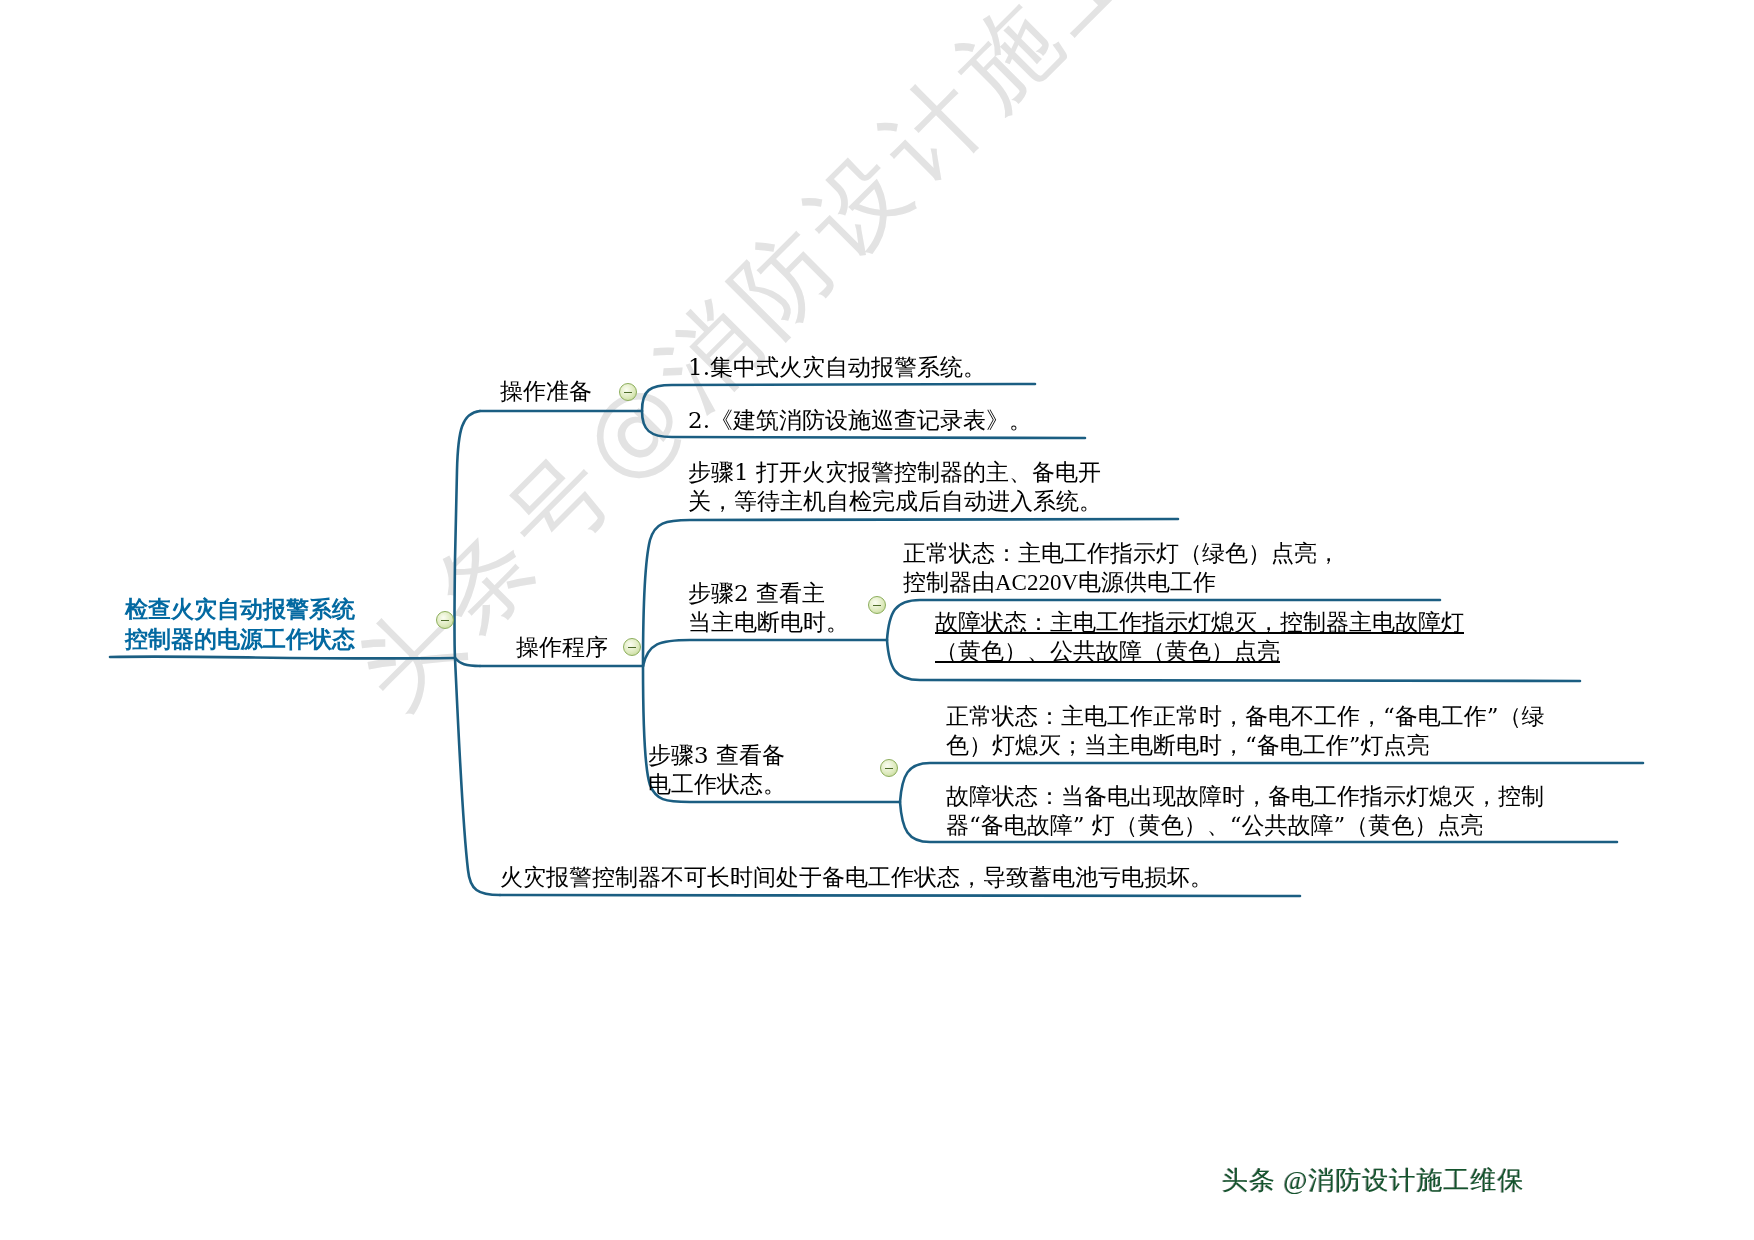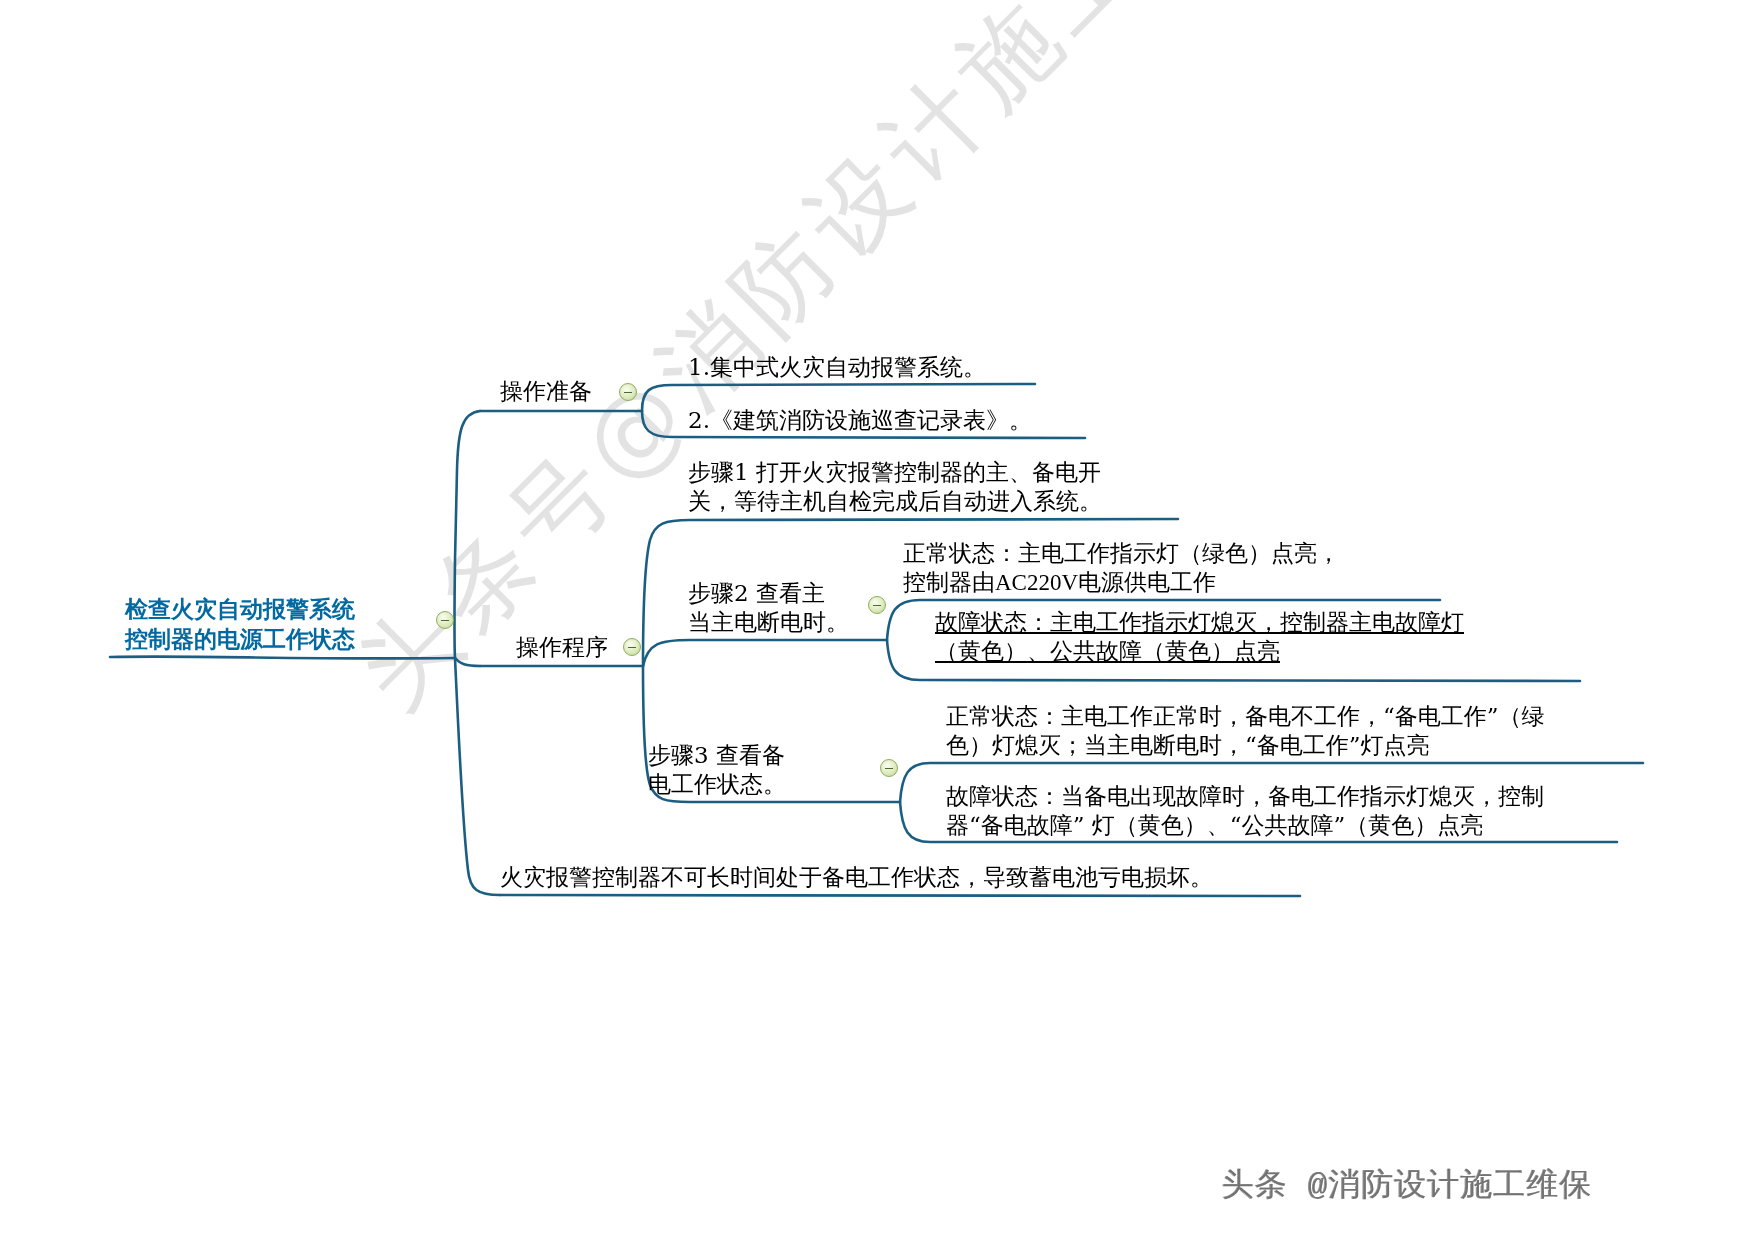--- a/index.html
+++ b/index.html
@@ -11,22 +11,22 @@
              white-space: nowrap; letter-spacing: 10px; font-weight: normal; }
   svg.lines { position: absolute; left: 0; top: 0; }
   .node { position: absolute; white-space: pre-line; line-height: 29px; font-size: 23px; color: #000000; }
   .root { font-family: "DejaVu Sans", sans-serif; font-weight: bold; font-size: 23px; color: #0369a1; line-height: 30px; }
   .branch { font-size: 23px; }
   .collapse { position: absolute; width: 18px; height: 18px; border-radius: 50%;
               border: 1px solid #8cae5b;
               background: radial-gradient(circle at 40% 35%, #fbfdf2 0%, #dbe8b9 60%, #b7cf86 100%);
               box-sizing: border-box; cursor: pointer; }
   .collapse::after { content: ""; position: absolute; left: 4px; right: 4px; top: 8px; height: 1px; background: #4d6b2a; }
-  .footer-mark { position: absolute; left: 1222px; top: 1163px; font-family: Liberation Mono, monospace;
-                 font-size: 32px; color: #737373; letter-spacing: 1px;
+  .footer-mark { position: absolute; left: 1222px; top: 1163px; font-family: Liberation Serif, serif;
+                 font-size: 26px; color: #14532d; letter-spacing: 1px;
                  text-shadow: 1px 1px 0 #ffffff, -1px 0 0 #999; }
 </style>
 </head>
 <body>
 
 <div class="watermark">
   <div class="wm-text">头条号@消防设计施工维保</div>
 </div>
 
 <svg class="lines" width="1754" height="1240">

